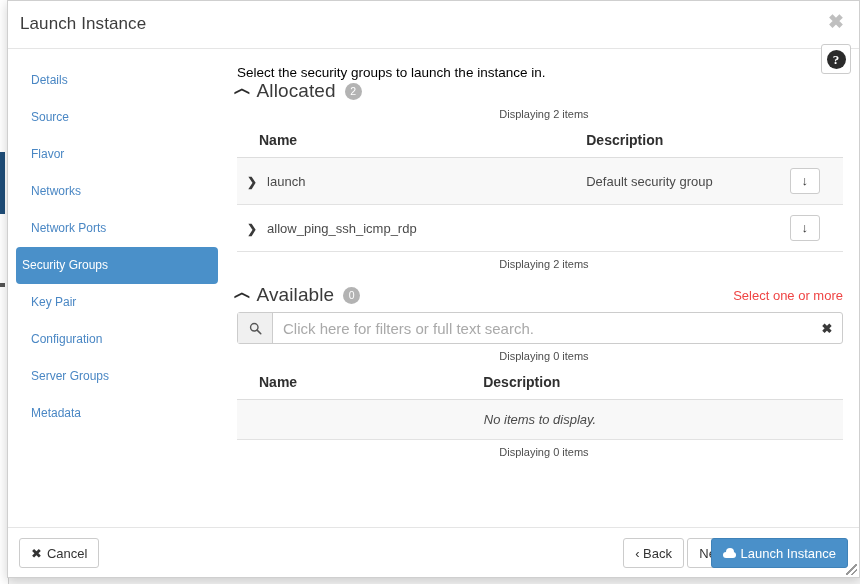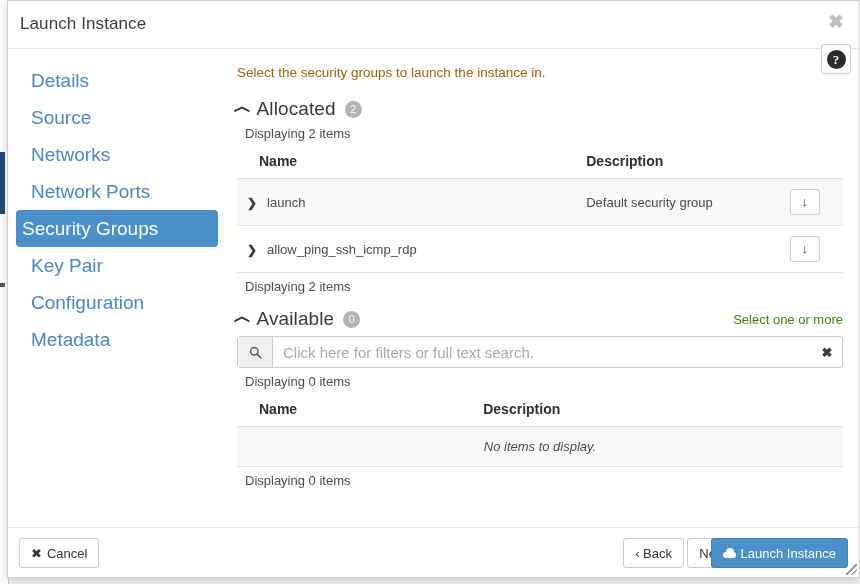--- a/index.html
+++ b/index.html
@@ -116,21 +116,21 @@
     position: absolute;
     left: 0; top: 0;
     width: 218px;
     padding-top: 13px;
     box-sizing: border-box;
   }
   .nav-item {
     display: block;
     margin: 0 8px;
     padding: 10px 15px;
-    font-size: 19px;
+    font-size: 12px;
     color: #4a87c4;
     border-radius: 4px;
     cursor: pointer;
     line-height: 17px;
     white-space: nowrap;
   }
   .nav-item.active {
     background: #4a90c9;
     color: #ffffff;
     padding-left: 6px;
@@ -140,22 +140,21 @@
   #main {
     position: absolute;
     left: 218px;
     top: 0;
     right: 0;
     padding: 16px 16px 0 11px;
     box-sizing: border-box;
   }
   #instructions {
     font-size: 13.5px;
-    color: #a16207;
-    margin-bottom: 18px;
+    color: #000000;
   }
 
   .section-head {
     display: flex;
     align-items: center;
     margin-bottom: 6px;
   }
   .chev-down {
     font-size: 15px;
     color: #2b2b2b;
@@ -179,27 +178,28 @@
     background: #b3b3b3;
     color: #ffffff;
     font-size: 10.5px;
     line-height: 17px;
     text-align: center;
     box-sizing: border-box;
   }
   .hint-right {
     margin-left: auto;
     font-size: 13px;
-    color: #4d7c0f;
+    color: #ef4444;
   }
 
   .count-line {
-    font-size: 13px;
+    font-size: 11px;
     color: #4d4d4d;
     margin: 6px 0 6px 8px;
+    text-align: center;
   }
 
   
   .tbl {
     width: 100%;
     border-collapse: collapse;
     table-layout: fixed;
   }
   .tbl th {
     text-align: left;
@@ -381,25 +381,27 @@
 
   <div id="help-btn">
     <div class="qmark">?</div>
   </div>
 
   <div id="modal-body">
 
     <div id="sidebar">
       <div class="nav-item">Details</div>
       <div class="nav-item">Source</div>
+      <div class="nav-item">Flavor</div>
       <div class="nav-item">Networks</div>
       <div class="nav-item">Network Ports</div>
       <div class="nav-item active">Security Groups</div>
       <div class="nav-item">Key Pair</div>
       <div class="nav-item">Configuration</div>
+      <div class="nav-item">Server Groups</div>
       <div class="nav-item">Metadata</div>
     </div>
 
     <div id="main">
 
       <div id="instructions">Select the security groups to launch the instance in.</div>
 
       <div class="section-head">
         <span class="chev-down" style="display: inline-block; transform: rotate(90deg);">❬</span>
         <span class="section-title">Allocated</span>

